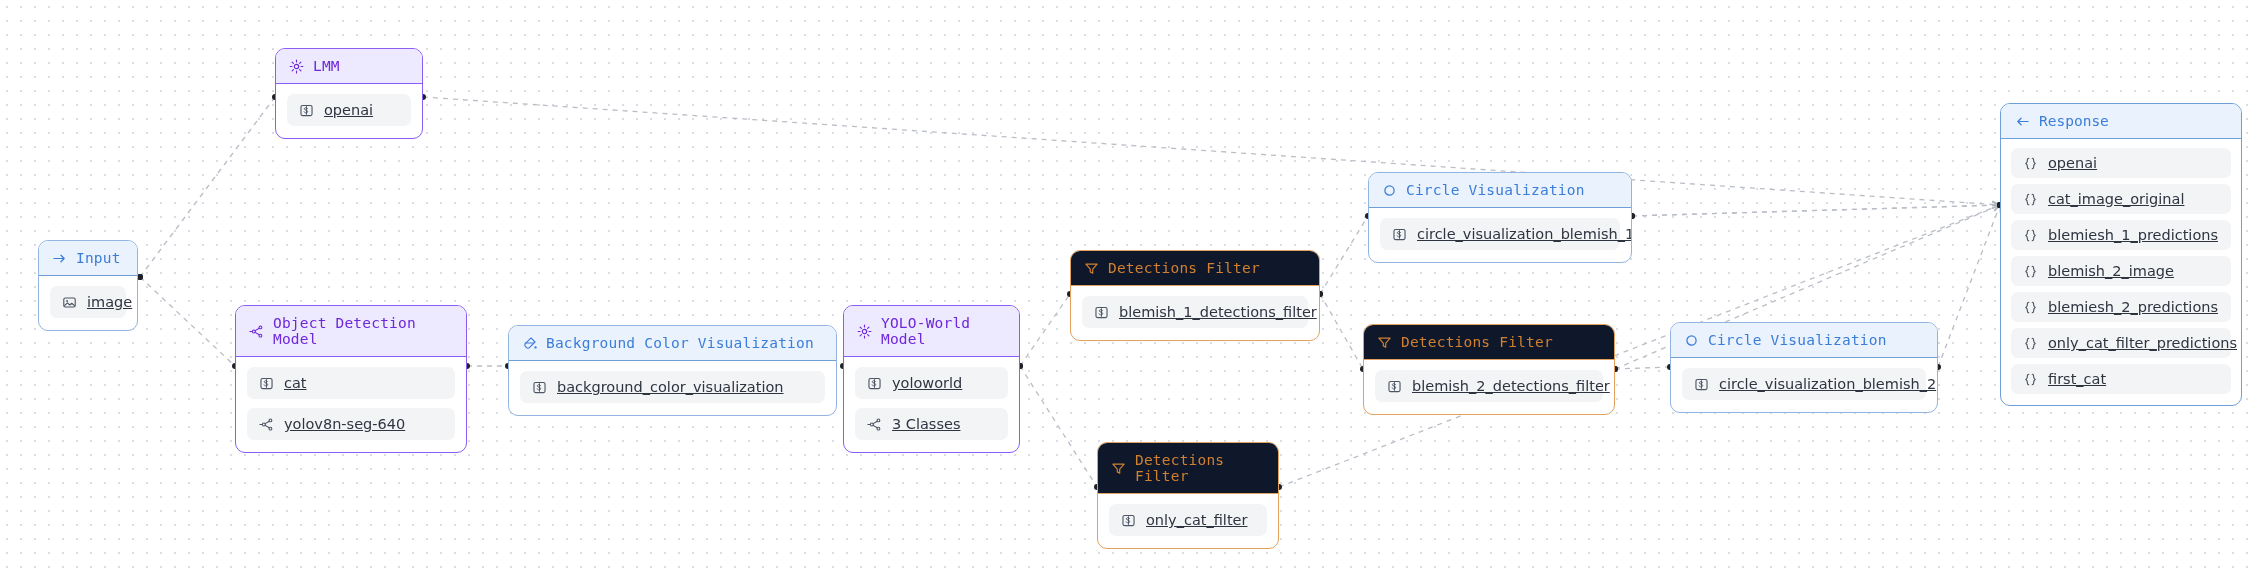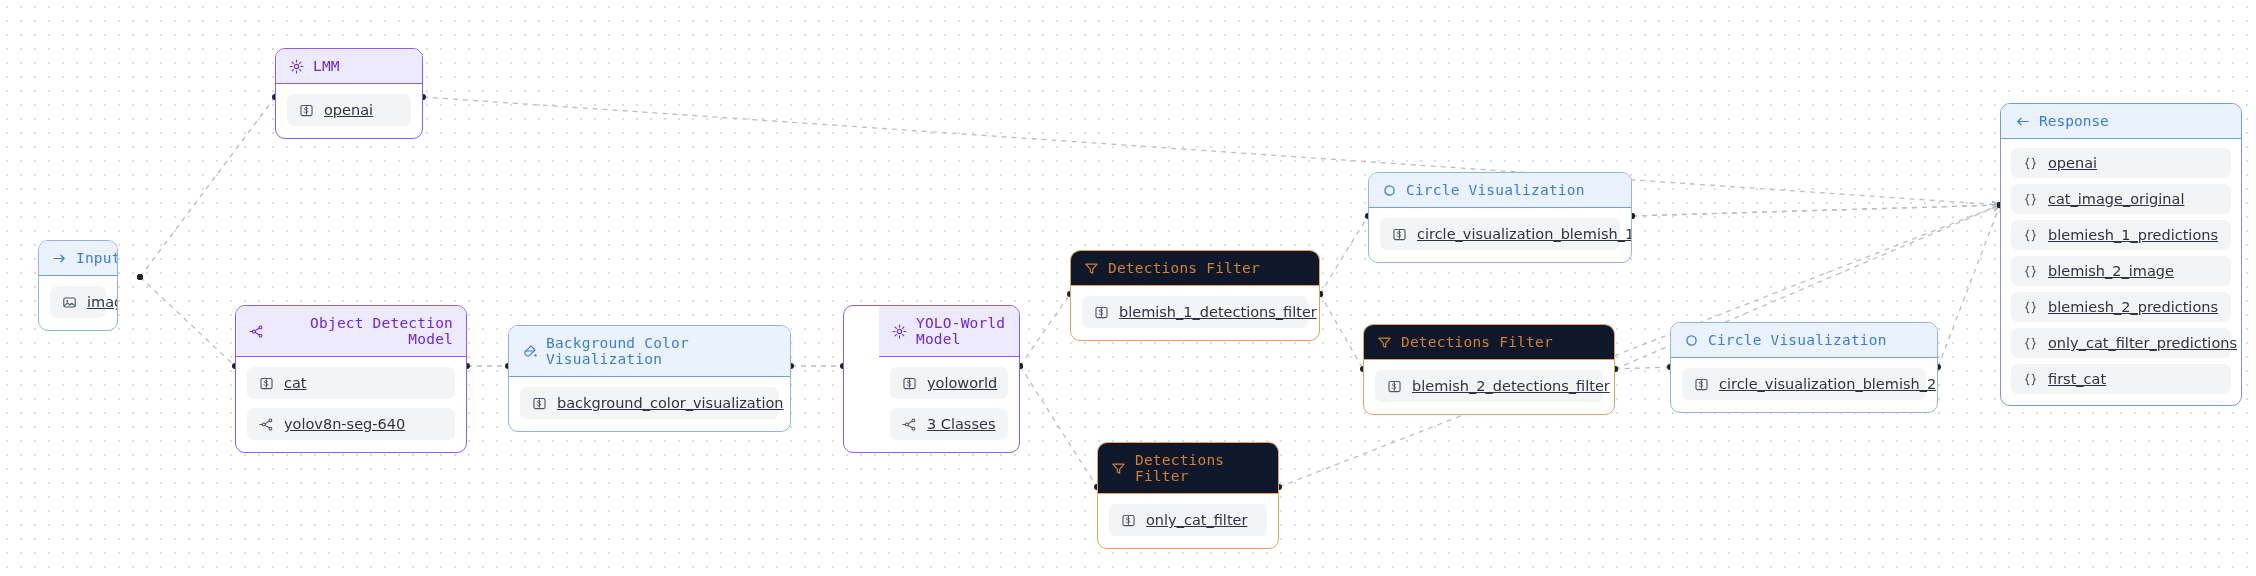--- a/index.html
+++ b/index.html
@@ -28,21 +28,21 @@
     background:#f3f4f6;border-radius:7px;
     padding:8px 12px;font-size:14.5px;color:#2e3440;
     font-family:"DejaVu Sans", sans-serif;white-space:nowrap;text-decoration:underline;
   }
   .ic{width:15px;height:15px;flex:0 0 15px;display:block;}
 
   
   .n-purple{border-color:#8b5cf6;}
   .n-purple .hdr{background:#ede9fe;border-bottom-color:#8b5cf6;color:#6d28d9;}
   
-  .n-blue{border-color:#93b4e0;}
+  .n-blue{border-color:#93b4e0;text-align:right;}
   .n-blue .hdr{background:#eaf2fd;border-bottom-color:#6f9fd8;color:#3b7dd8;}
   
   .n-orange{border-color:#e2a15c;}
   .n-orange .hdr{background:#0f172a;border-bottom-color:#e2a15c;color:#d08030;}
 
   
   .panel{position:absolute;border:1.6px solid #6f9fd8;border-radius:10px;background:#fff;overflow:hidden;}
   .panel .hdr{display:flex;align-items:center;gap:9px;padding:9px 14px;
      background:#eaf2fd;border-bottom:1.6px solid #6f9fd8;color:#3b7dd8;
      font-size:14.5px;font-family:"DejaVu Sans Mono", monospace;}
@@ -103,21 +103,21 @@
         <circle cx="2000" cy="205" r="3" fill="#1f2329"></circle>
         <circle cx="1938" cy="367" r="3" fill="#1f2329"></circle>
         <circle cx="2000" cy="205" r="3" fill="#1f2329"></circle>
         <circle cx="1615" cy="369" r="3" fill="#1f2329"></circle>
         <circle cx="2000" cy="205" r="3" fill="#1f2329"></circle>
         <circle cx="1279" cy="487" r="3" fill="#1f2329"></circle>
         <circle cx="2000" cy="205" r="3" fill="#1f2329"></circle>
       </g>
   </svg>
   <div id="node-layer">
-      <div class="node n-blue" style="left: 38px; top: 240px; width: 80px;">
+      <div class="node n-blue" style="left: 38px; top: 240px; width: 100px;">
         <div class="hdr">
           <span>
             <svg class="ic" viewBox="0 0 16 16" fill="none" xmlns="http://www.w3.org/2000/svg">
               <path d="M2 8h11M9.5 4.5L13 8l-3.5 3.5" stroke="#3b7dd8" stroke-width="1.3" stroke-linecap="round" stroke-linejoin="round"></path>
             </svg>
           </span>
           <span>Input</span>
         </div>
         <div class="body">
           <div class="field">
@@ -147,21 +147,21 @@
             <span>
               <svg class="ic" viewBox="0 0 16 16" fill="none" xmlns="http://www.w3.org/2000/svg">
                 <rect x="2.1" y="2.6" width="11.8" height="10.8" rx="1.7" stroke="#4b5563" stroke-width="1.2"></rect>
                 <path d="M9.1 6.0c-.35-.75-1.0-1.05-1.75-1.05-.95 0-1.6.5-1.6 1.25 0 1.9 3.5.95 3.5 2.95 0 .85-.75 1.4-1.8 1.4-.9 0-1.6-.4-1.95-1.1M8 3.9v8.2" stroke="#4b5563" stroke-width="1.05" stroke-linecap="round"></path>
               </svg>
             </span>
             <span>openai</span>
           </div>
         </div>
       </div>
-      <div class="node n-purple" style="left: 235px; top: 305px; width: 232px; text-align: right;">
+      <div class="node n-purple" style="left: 235px; top: 305px; width: 232px;">
         <div class="hdr">
           <span>
             <svg class="ic" viewBox="0 0 16 16" fill="none" xmlns="http://www.w3.org/2000/svg">
               <circle cx="12.2" cy="3.6" r="1.5" stroke="#6d28d9" stroke-width="1.15"></circle>
               <circle cx="12.2" cy="12.4" r="1.5" stroke="#6d28d9" stroke-width="1.15"></circle>
               <circle cx="5.2" cy="8" r="1.6" stroke="#6d28d9" stroke-width="1.15"></circle>
               <path d="M6.6 7.1l4.3-2.6M6.6 8.9l4.3 2.6M0.9 8h2.7" stroke="#6d28d9" stroke-width="1.15" stroke-linecap="round"></path>
             </svg>
           </span>
           <span>Object Detection Model</span>
@@ -182,21 +182,21 @@
                 <circle cx="12.2" cy="3.6" r="1.5" stroke="#4b5563" stroke-width="1.15"></circle>
                 <circle cx="12.2" cy="12.4" r="1.5" stroke="#4b5563" stroke-width="1.15"></circle>
                 <circle cx="5.2" cy="8" r="1.6" stroke="#4b5563" stroke-width="1.15"></circle>
                 <path d="M6.6 7.1l4.3-2.6M6.6 8.9l4.3 2.6M0.9 8h2.7" stroke="#4b5563" stroke-width="1.15" stroke-linecap="round"></path>
               </svg>
             </span>
             <span>yolov8n-seg-640</span>
           </div>
         </div>
       </div>
-      <div class="node n-blue" style="left: 508px; top: 325px; width: 283px;">
+      <div class="node n-blue" style="left: 508px; top: 325px; width: 329px;">
         <div class="hdr">
           <span>
             <svg class="ic" viewBox="0 0 16 16" fill="none" xmlns="http://www.w3.org/2000/svg">
               <path d="M9.6 2.1l4.3 4.3-6.0 6.0a2.1 2.1 0 0 1-3 0l-1.3-1.3a2.1 2.1 0 0 1 0-3z" stroke="#3b7dd8" stroke-width="1.2" stroke-linejoin="round"></path>
               <path d="M3.0 7.4h9.4" stroke="#3b7dd8" stroke-width="1.2"></path>
               <circle cx="14.4" cy="12.2" r="1.25" fill="#3b7dd8"></circle>
             </svg>
           </span>
           <span>Background Color Visualization</span>
         </div>
@@ -205,21 +205,21 @@
             <span>
               <svg class="ic" viewBox="0 0 16 16" fill="none" xmlns="http://www.w3.org/2000/svg">
                 <rect x="2.1" y="2.6" width="11.8" height="10.8" rx="1.7" stroke="#4b5563" stroke-width="1.2"></rect>
                 <path d="M9.1 6.0c-.35-.75-1.0-1.05-1.75-1.05-.95 0-1.6.5-1.6 1.25 0 1.9 3.5.95 3.5 2.95 0 .85-.75 1.4-1.8 1.4-.9 0-1.6-.4-1.95-1.1M8 3.9v8.2" stroke="#4b5563" stroke-width="1.05" stroke-linecap="round"></path>
               </svg>
             </span>
             <span>background_color_visualization</span>
           </div>
         </div>
       </div>
-      <div class="node n-purple" style="left: 843px; top: 305px; width: 177px; padding-left: 35px;">
+      <div class="node n-purple" style="left: 843px; top: 305px; width: 177px;">
         <div class="hdr">
           <span>
             <svg class="ic" viewBox="0 0 16 16" fill="none" xmlns="http://www.w3.org/2000/svg">
               <circle cx="8" cy="8" r="2.3" stroke="#6d28d9" stroke-width="1.2"></circle>
               <path d="M8 1.2v2M8 12.8v2M1.2 8h2M12.8 8h2M3.3 3.3l1.4 1.4M11.3 11.3l1.4 1.4M12.7 3.3l-1.4 1.4M4.7 11.3l-1.4 1.4" stroke="#6d28d9" stroke-width="1.2" stroke-linecap="round"></path>
             </svg>
           </span>
           <span>YOLO-World Model</span>
         </div>
         <div class="body">

